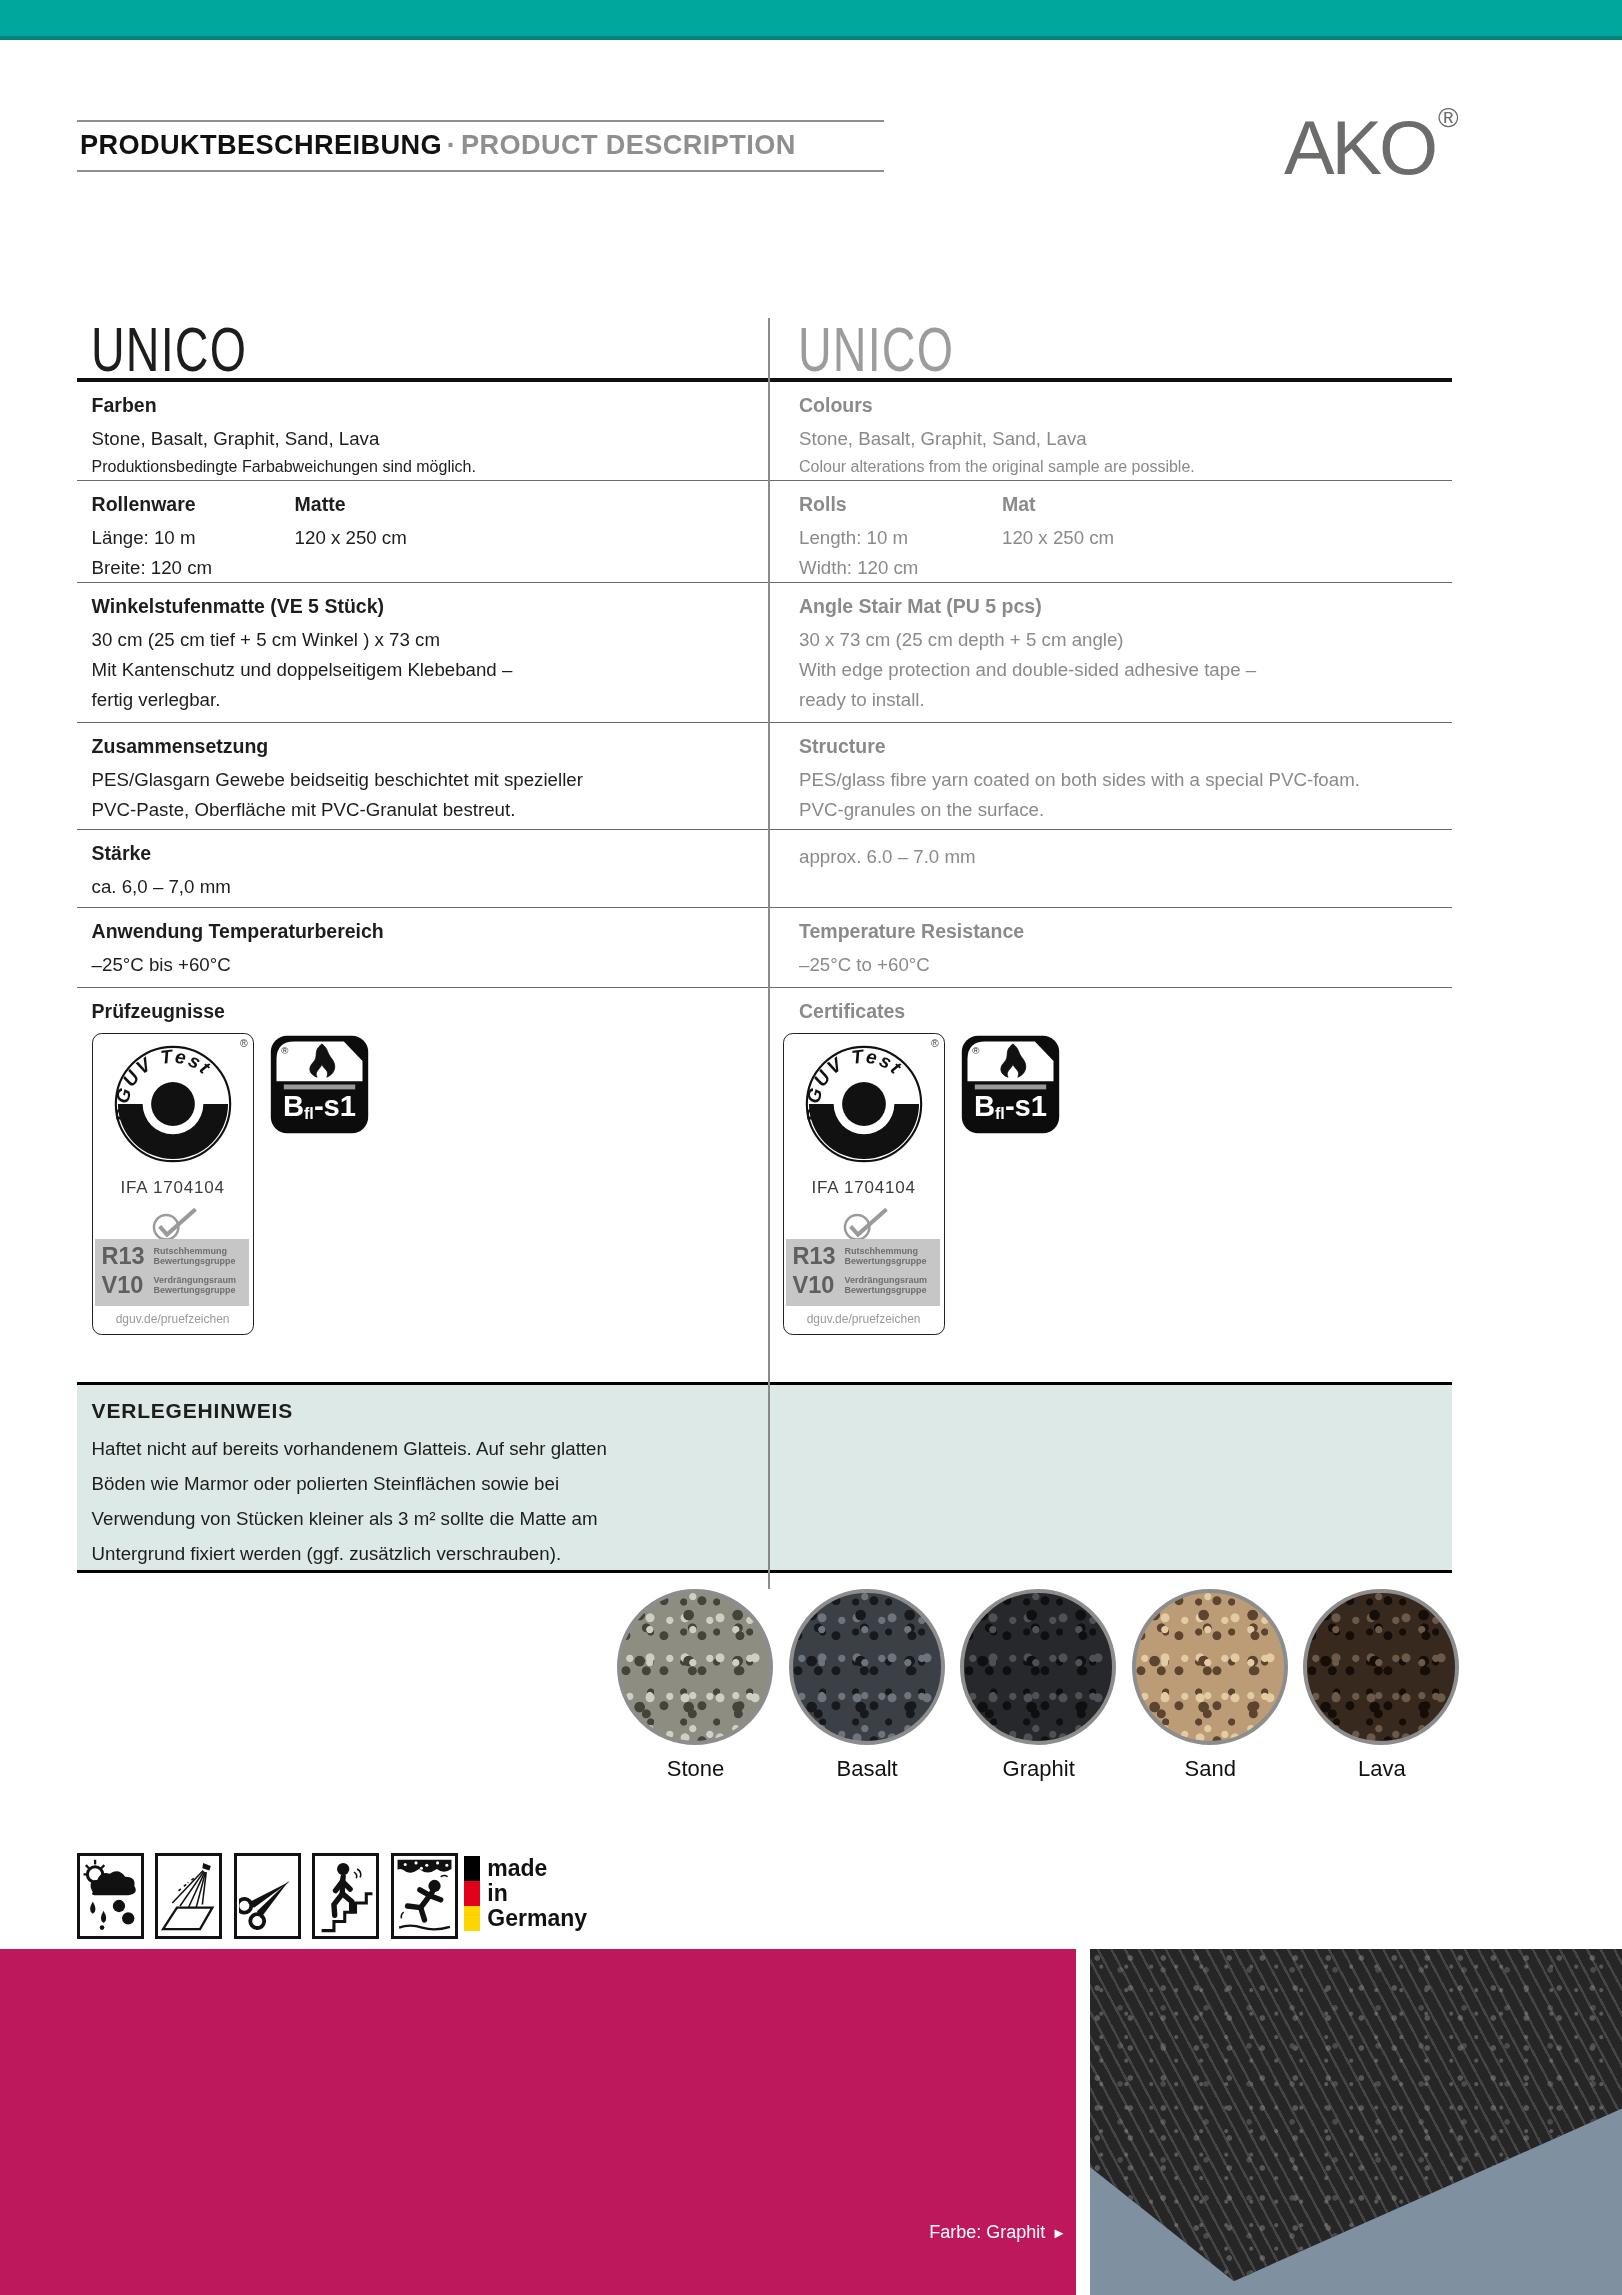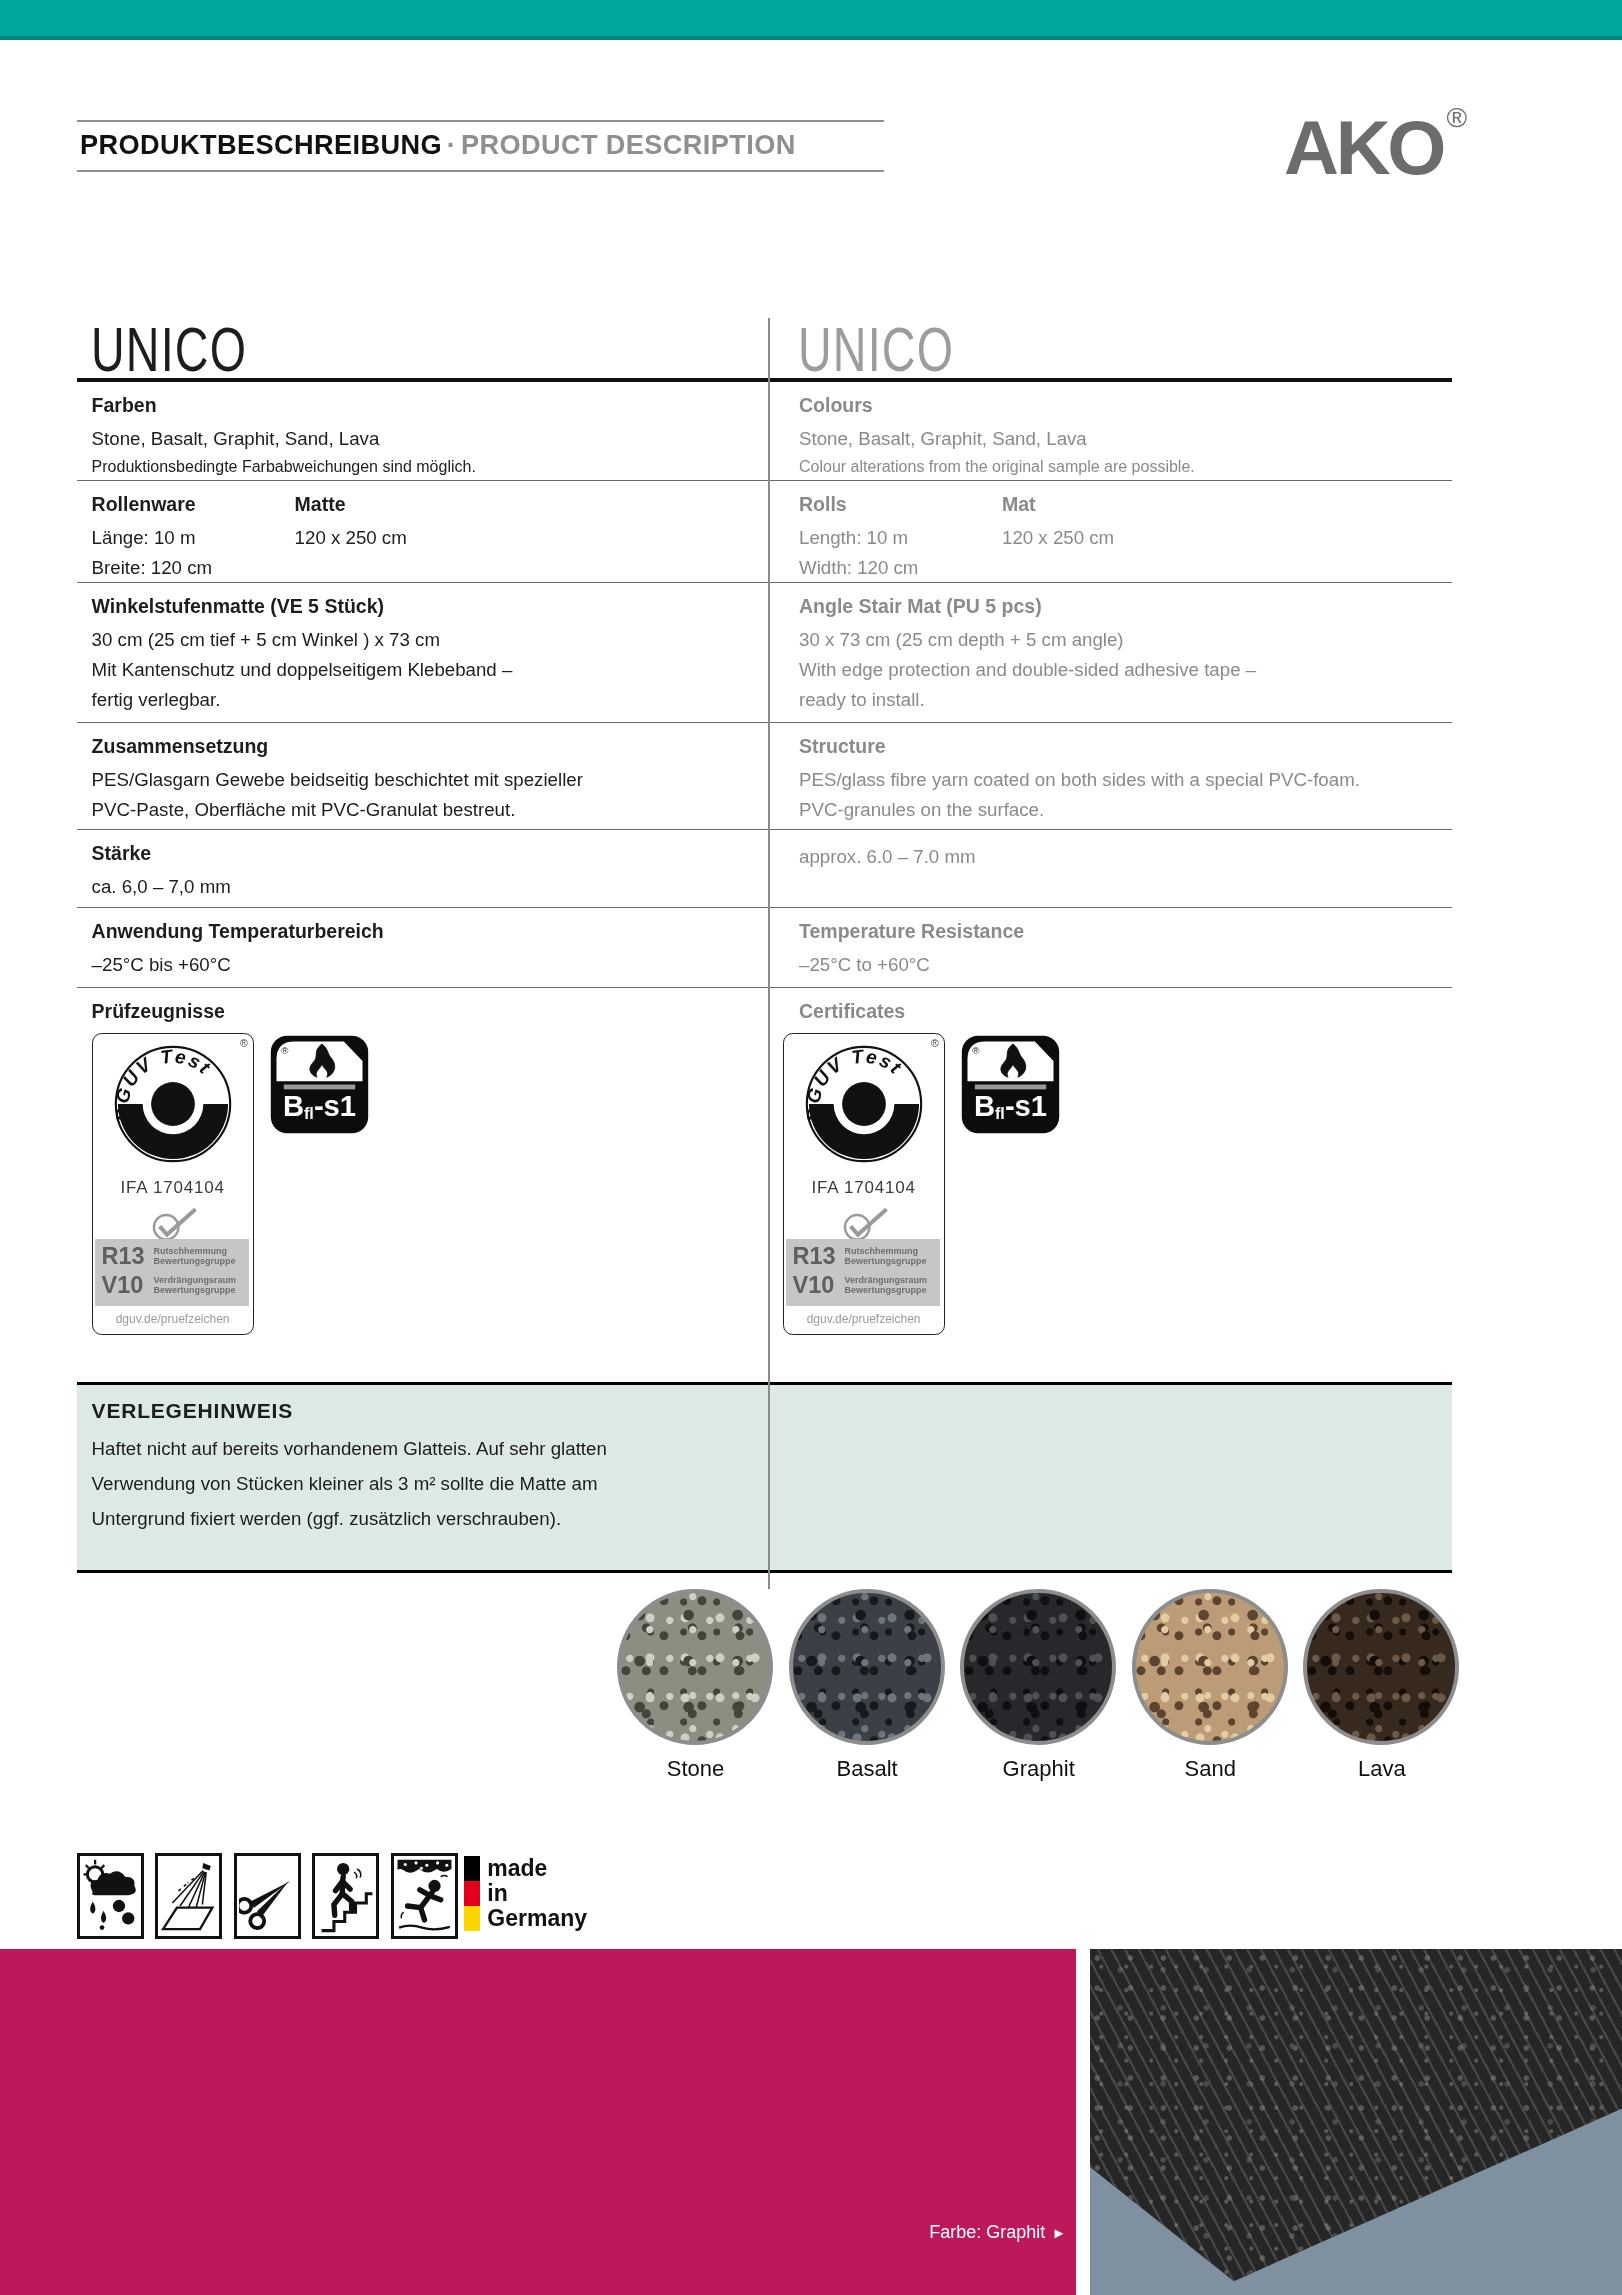--- a/index.html
+++ b/index.html
@@ -10,21 +10,21 @@
   .topbar{position:absolute;left:0;top:0;width:1623px;height:36px;background:#00a79d;border-bottom:4px solid #00847c;}
 
   
   .header{position:absolute;left:77px;top:120px;width:807px;border-top:2.4px solid #8f8f8f;border-bottom:2.4px solid #8f8f8f;padding:7.3px 0 9px 3.2px;box-sizing:border-box;}
   .header .h-line{font-size:28px;font-weight:bold;letter-spacing:0.4px;white-space:nowrap;transform:scaleX(.97);transform-origin:left center;}
   .header .de{color:#111;}
   .header .sep{color:#8f8f8f;padding:0 4.9px;}
   .header .en{color:#8f8f8f;}
 
   .brand{position:absolute;left:1284px;top:104px;line-height:1;}
-  .brand .brand-word{font-size:76px;font-weight:bold;color:#6c6c6b;letter-spacing:-3.2px;}
+  .brand .brand-word{font-size:76px;font-weight:normal;color:#6c6c6b;letter-spacing:-3.2px;}
   .brand .brand-reg{font-size:28px;color:#6c6c6b;vertical-align:47px;font-weight:normal;margin-left:3.2px;}
 
   
   .title{position:absolute;top:318px;font-size:63px;font-weight:400;transform:scaleX(.74);transform-origin:left top;letter-spacing:1.6px;line-height:1;}
   .title.de{left:91px;color:#1d1d1b;}
   .title.en{left:798px;color:#9c9c9b;}
 
   
   .spec-table{position:absolute;left:77px;top:378px;width:1375px;}
   .row{display:flex;border-bottom:1.6px solid #6a6a6a;box-sizing:border-box;}
@@ -298,20 +298,21 @@
           <rect x="17" y="61" width="88" height="6" fill="#9a9a9a"></rect>
           <text x="61" y="100" fill="#ffffff" font-size="36" font-weight="bold" text-anchor="middle"><tspan>B</tspan><tspan font-size="20" dy="4">fl</tspan><tspan font-size="36" dy="-4">-s1</tspan></text>
         </svg>
       </div>
     </div>
 
     <div class="instruction-band">
       <div class="cell cell-de">
         <div class="band-heading">VERLEGEHINWEIS</div>
         <div class="band-line">Haftet nicht auf bereits vorhandenem Glatteis. Auf sehr glatten</div>
+        <div class="band-line">Böden wie Marmor oder polierten Steinflächen sowie bei</div>
         <div class="band-line">Verwendung von Stücken kleiner als 3 m² sollte die Matte am</div>
         <div class="band-line">Untergrund fixiert werden (ggf. zusätzlich verschrauben).</div>
       </div>
     </div>
   </div>
 
   <div class="divider-v"></div>
 
   <div class="swatches">
     <div class="swatch">

